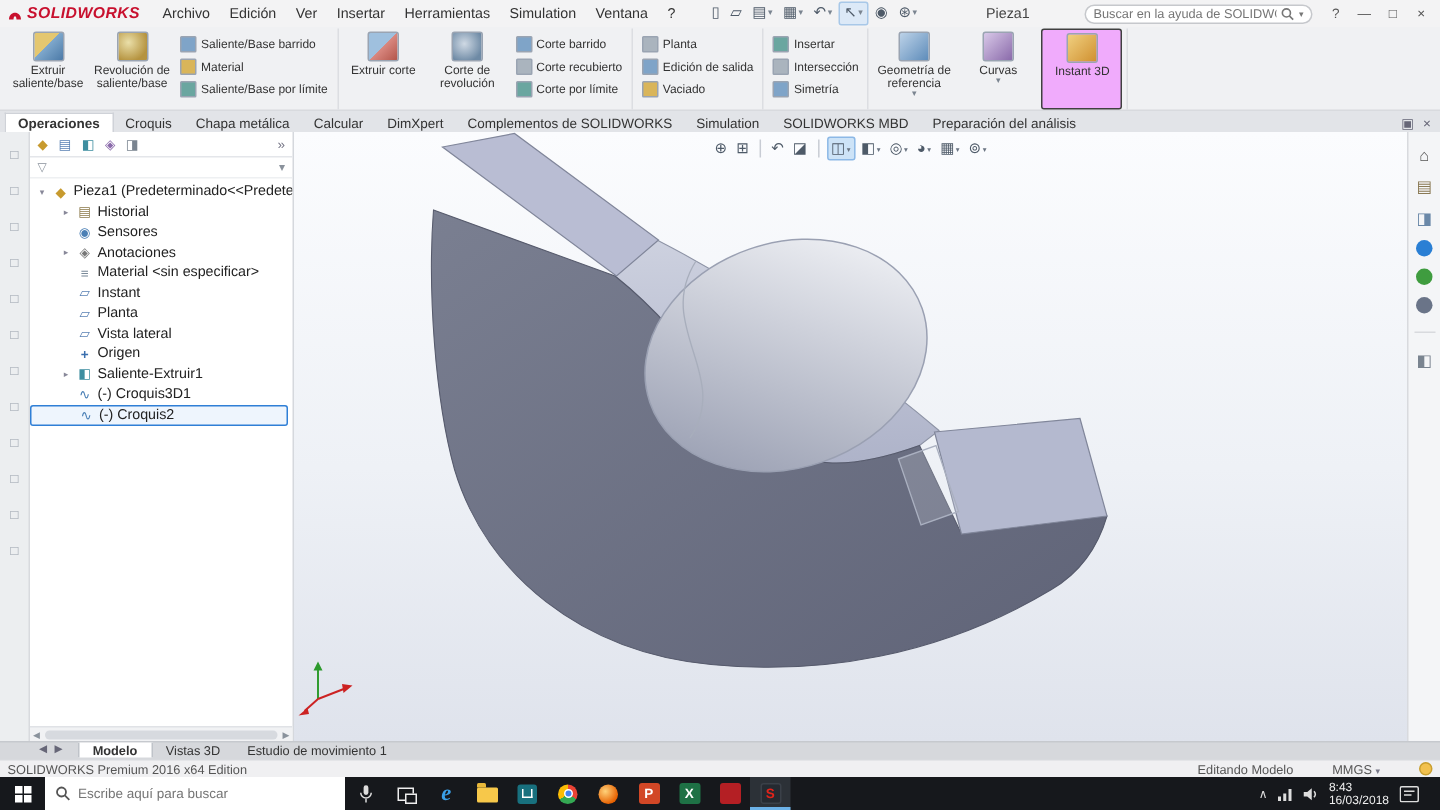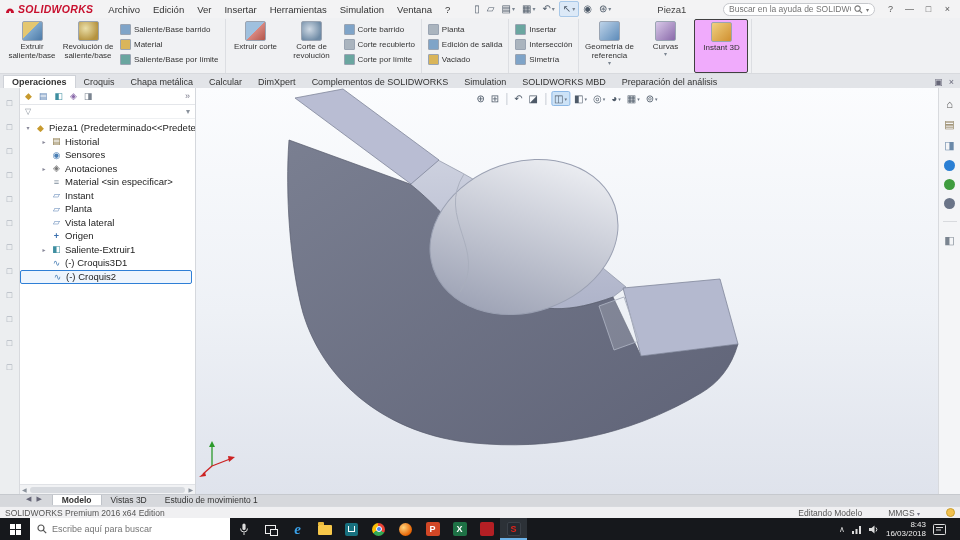--- a/index.html
+++ b/index.html
@@ -107,21 +107,21 @@
   .folder:before{content:"";position:absolute;top:-3px;left:0;width:6px;height:3px;background:#e8b83a;border-radius:1px 1px 0 0}
   .chrome{position:relative;width:13px;height:13px;border-radius:50%;background:conic-gradient(#ea4335 0 33%,#34a853 33% 66%,#fbbc05 66% 100%)}
   .chrome:after{content:"";position:absolute;inset:3.5px;background:#4285f4;border:1.5px solid #fff;border-radius:50%}
   .ffox{width:13px;height:13px;border-radius:50%;background:radial-gradient(circle at 35% 35%,#ffd27a,#e66000 72%)}
   .storeic{width:13px;height:13px;border-radius:2px;background:#18707e;display:flex;align-items:center;justify-content:center}
   .storeic i{display:block;width:7px;height:6px;border:1px solid #fff;border-top:none;position:relative}
   .tv{position:relative;width:11px;height:9px;border:1px solid #eee}
   .tv:after{content:"";position:absolute;right:-3px;bottom:-3px;width:6px;height:5px;background:#16181c;border:1px solid #eee}
   .tray{margin-left:auto;display:flex;align-items:center;gap:7px;padding-right:3px}
   .tray .g{color:#ddd;font-size:8px}
-  .clock{text-align:right;font-size:8px;line-height:1.15;color:#eee}
+  .clock{text-align:left;font-size:8px;line-height:1.15;color:#eee}
   .showdesk{width:4px;border-left:1px solid #3c4046}
 </style>
 </head>
 <body>
 
 <div class="app">
 
   <div class="menubar">
     <span class="dslogo">
       <svg width="12" height="11">

